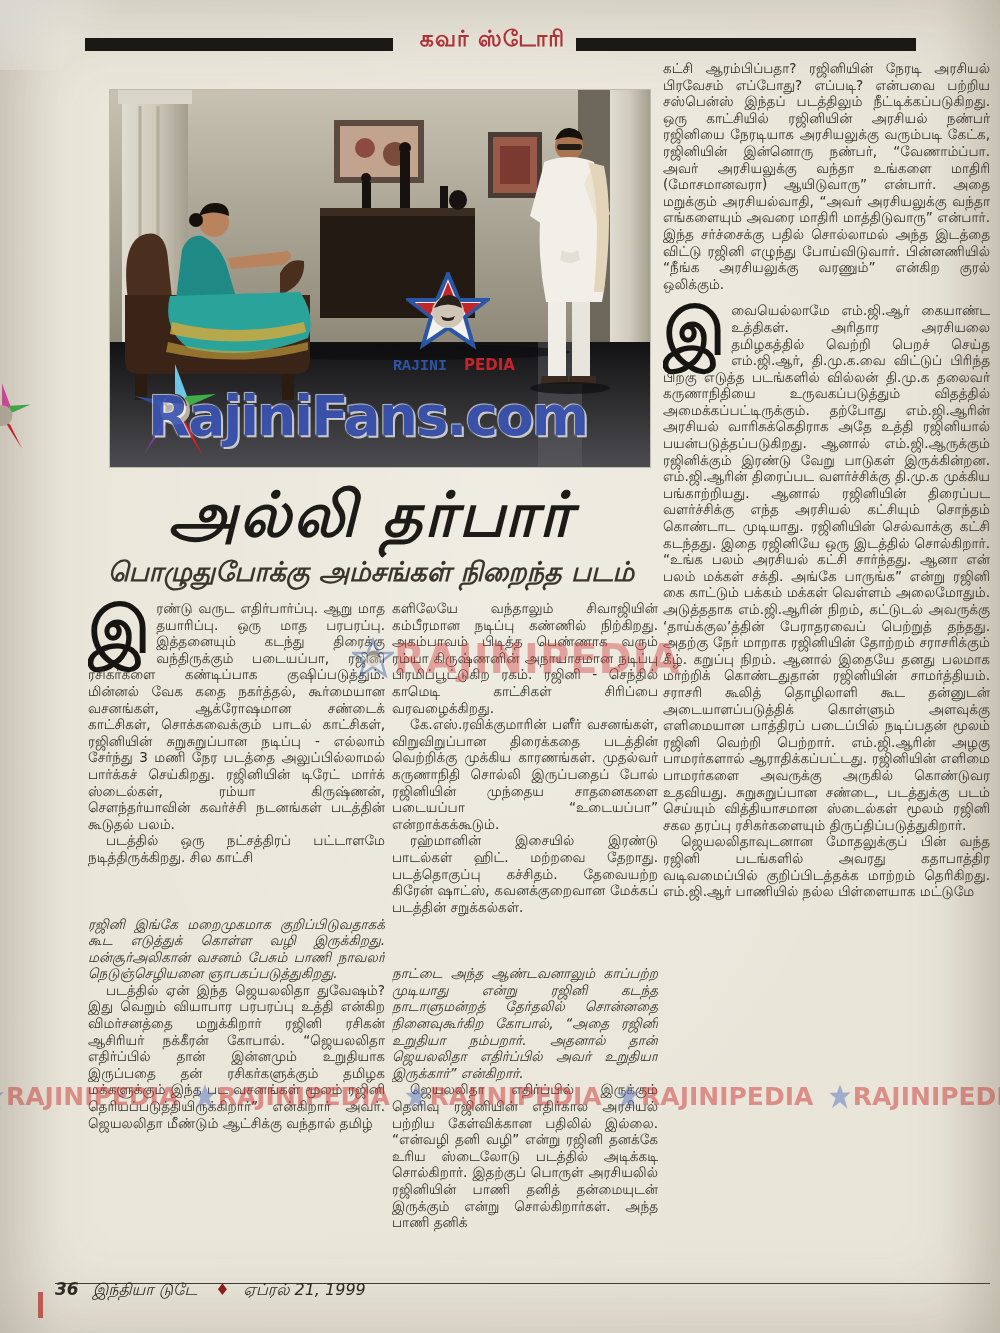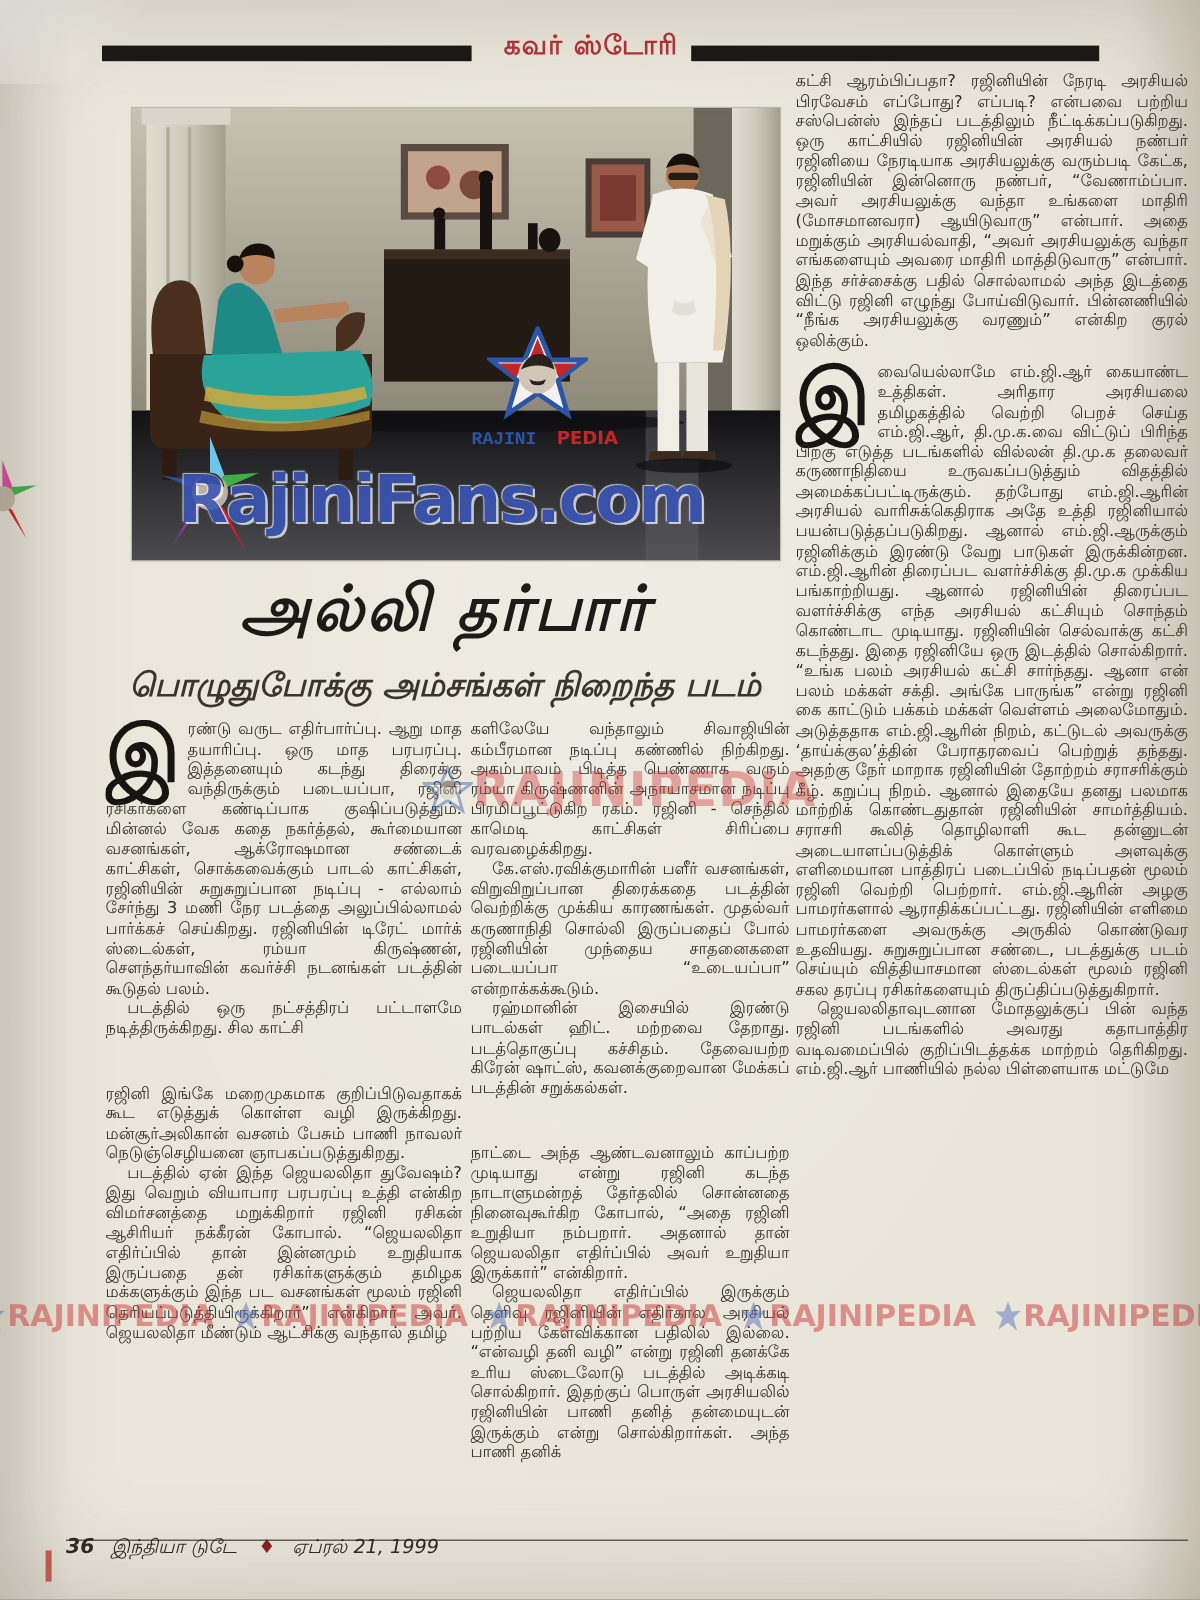--- a/index.html
+++ b/index.html
@@ -16,28 +16,28 @@
   
   .bar{position:absolute;height:13px;background:#191714;top:38px;}
   .bar.l{left:85px;width:308px;}
   .bar.r{left:576px;width:340px;}
   .coverstory{position:absolute;left:405px;top:26px;width:175px;text-align:center;
         color:#b23137;font-size:22px;font-weight:bold;letter-spacing:1px;}
   
   .photo{position:absolute;left:110px;top:90px;width:540px;height:377px;box-shadow:0 0 0 1px rgba(60,55,45,.25);}
   
   .headline{position:absolute;left:85px;top:478px;width:572px;text-align:center;
-        font-size:52px;font-weight:bold;font-style:italic;color:#1d1b17;letter-spacing:2px;}
+        font-size:62px;font-weight:bold;font-style:italic;color:#1d1b17;letter-spacing:2px;}
   .subhead{position:absolute;left:85px;top:556px;width:572px;text-align:center;
         font-size:27px;font-weight:bold;font-style:italic;color:#3a362e;}
   
   .col{position:absolute;font-size:13.6px;line-height:16.6px;text-align:justify;overflow:hidden;}
   .col p{margin:0;}
   .col p.ind{text-indent:18px;}
-  .col p.gap{margin-top:38px;}
+  .col p.gap{margin-top:50px;font-style:italic;}
   .col-left{left:88px;top:600px;width:297px;height:700px;}
   .col-mid{left:392px;top:600px;width:266px;height:700px;}
   .col-right{left:663px;top:60px;width:327px;height:1224px;}
   .dropcap{float:left;font-size:64px;line-height:52px;padding:4px 6px 0 0;color:#171511;font-weight:bold;}
   
   .footline{position:absolute;left:55px;top:1283px;width:935px;height:1px;background:#413c32;}
   .footer{position:absolute;left:55px;top:1279px;font-size:16px;font-style:italic;color:#2c2922;}
   .footer b{font-size:17px;margin-right:14px;}
   .footer .mag{margin-right:18px;}
   .footer .dia{color:#8c1f1f;margin-right:14px;font-style:normal;}

